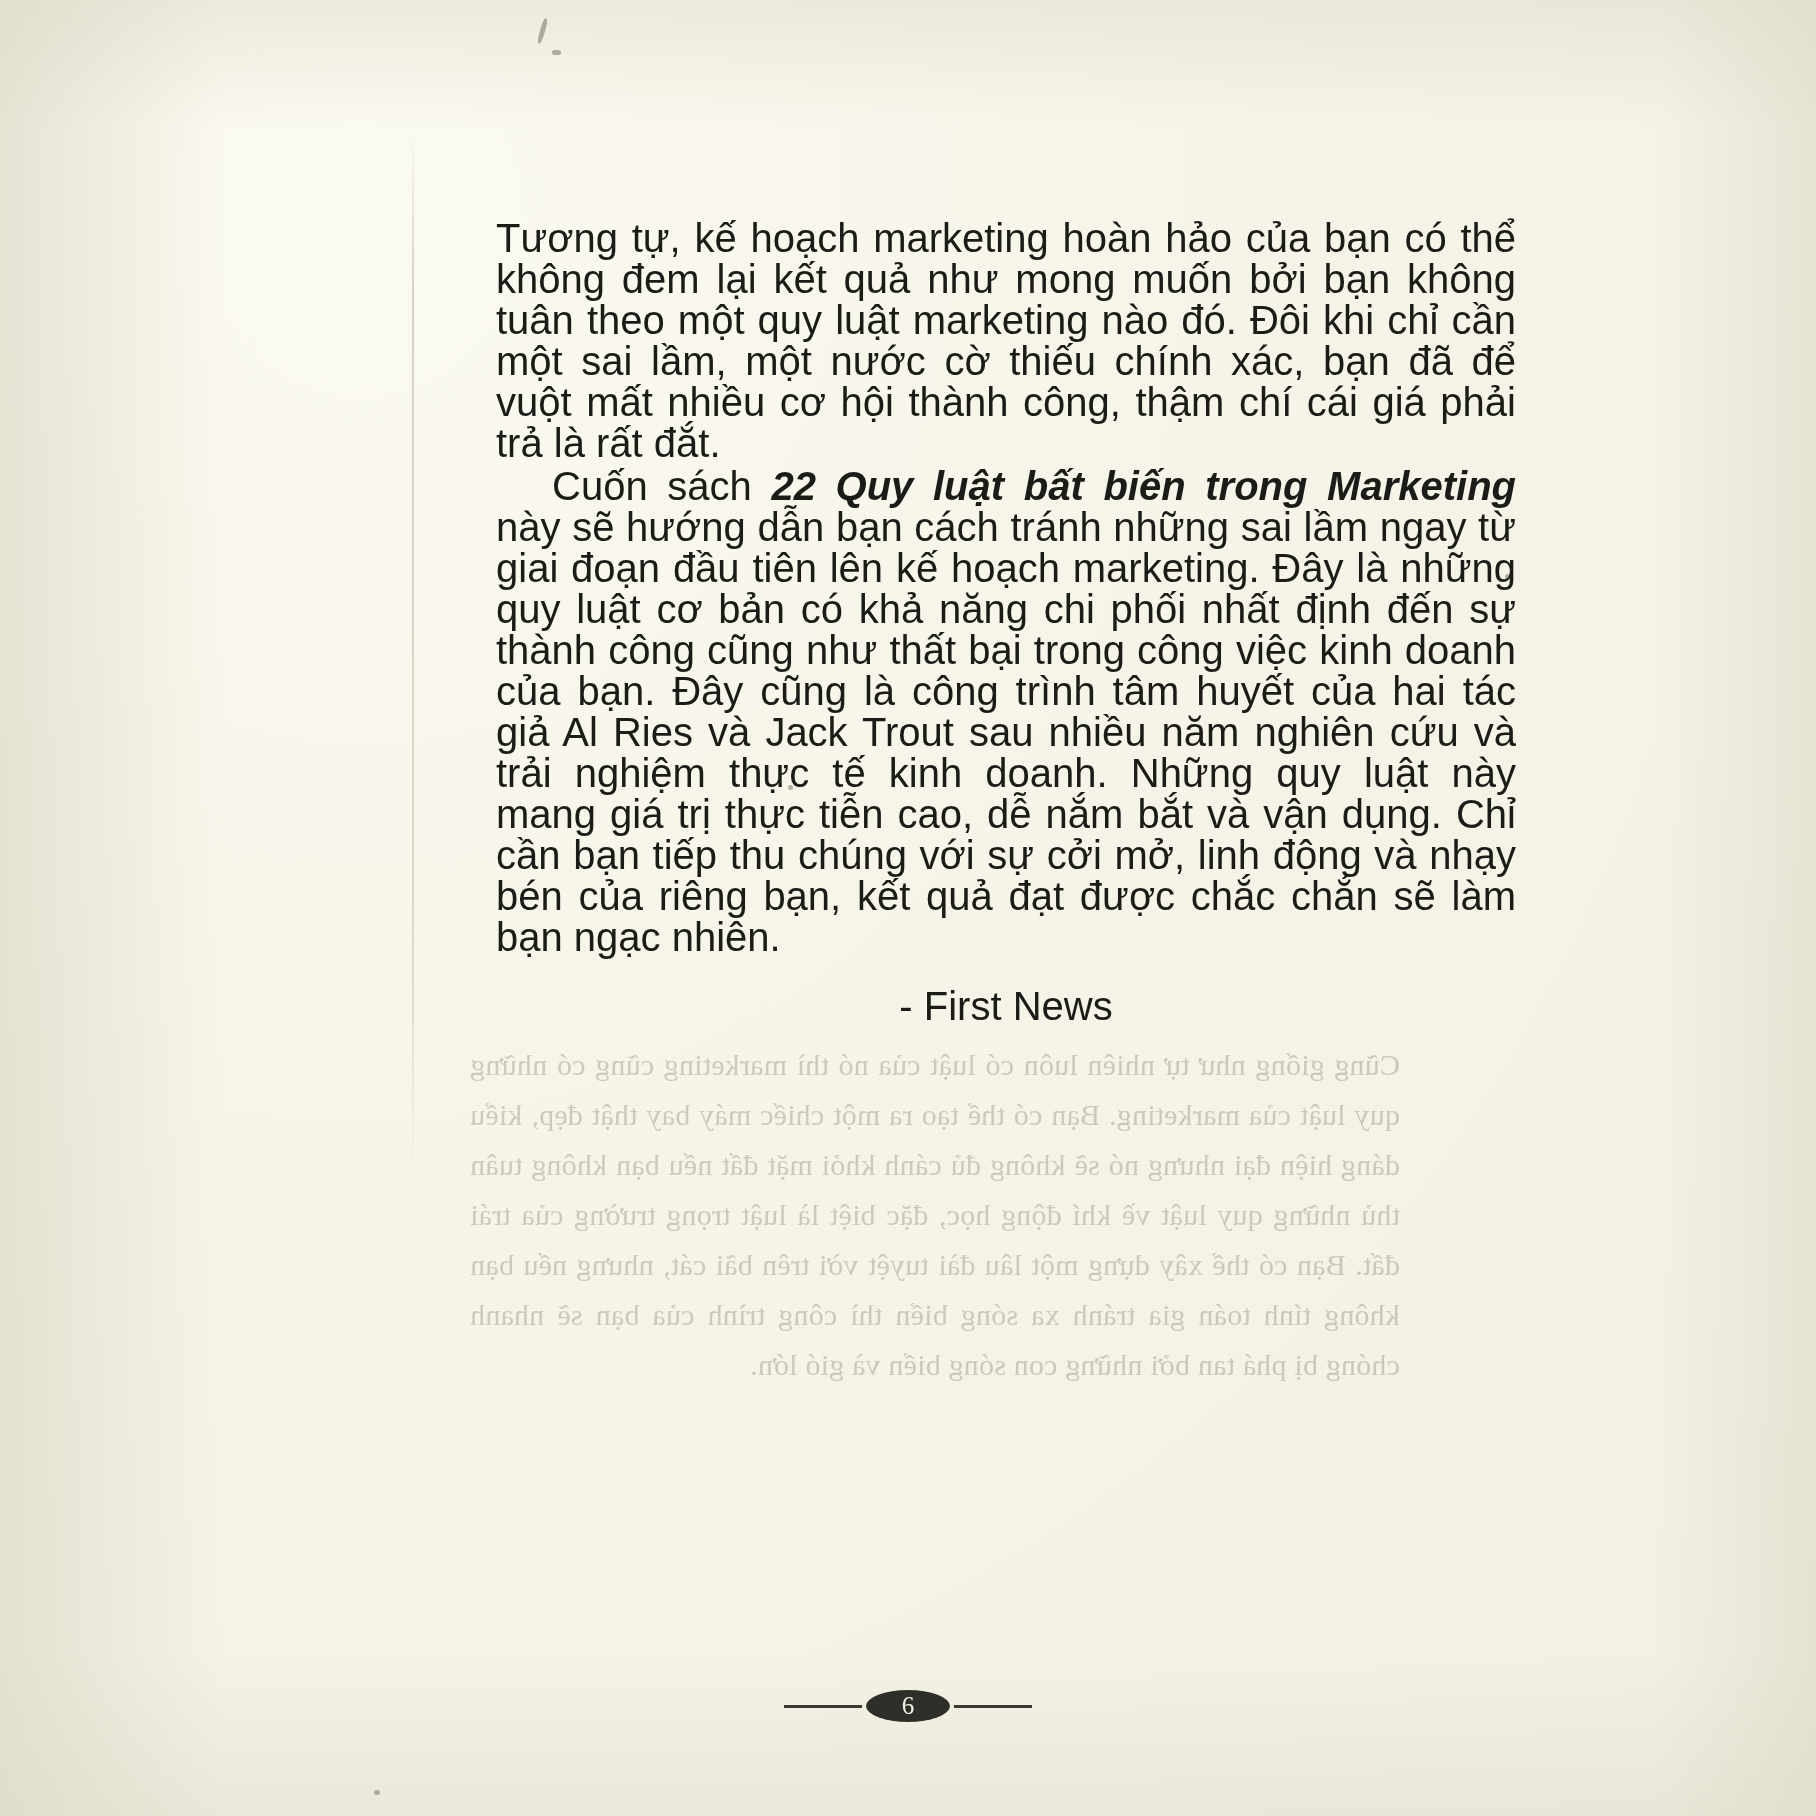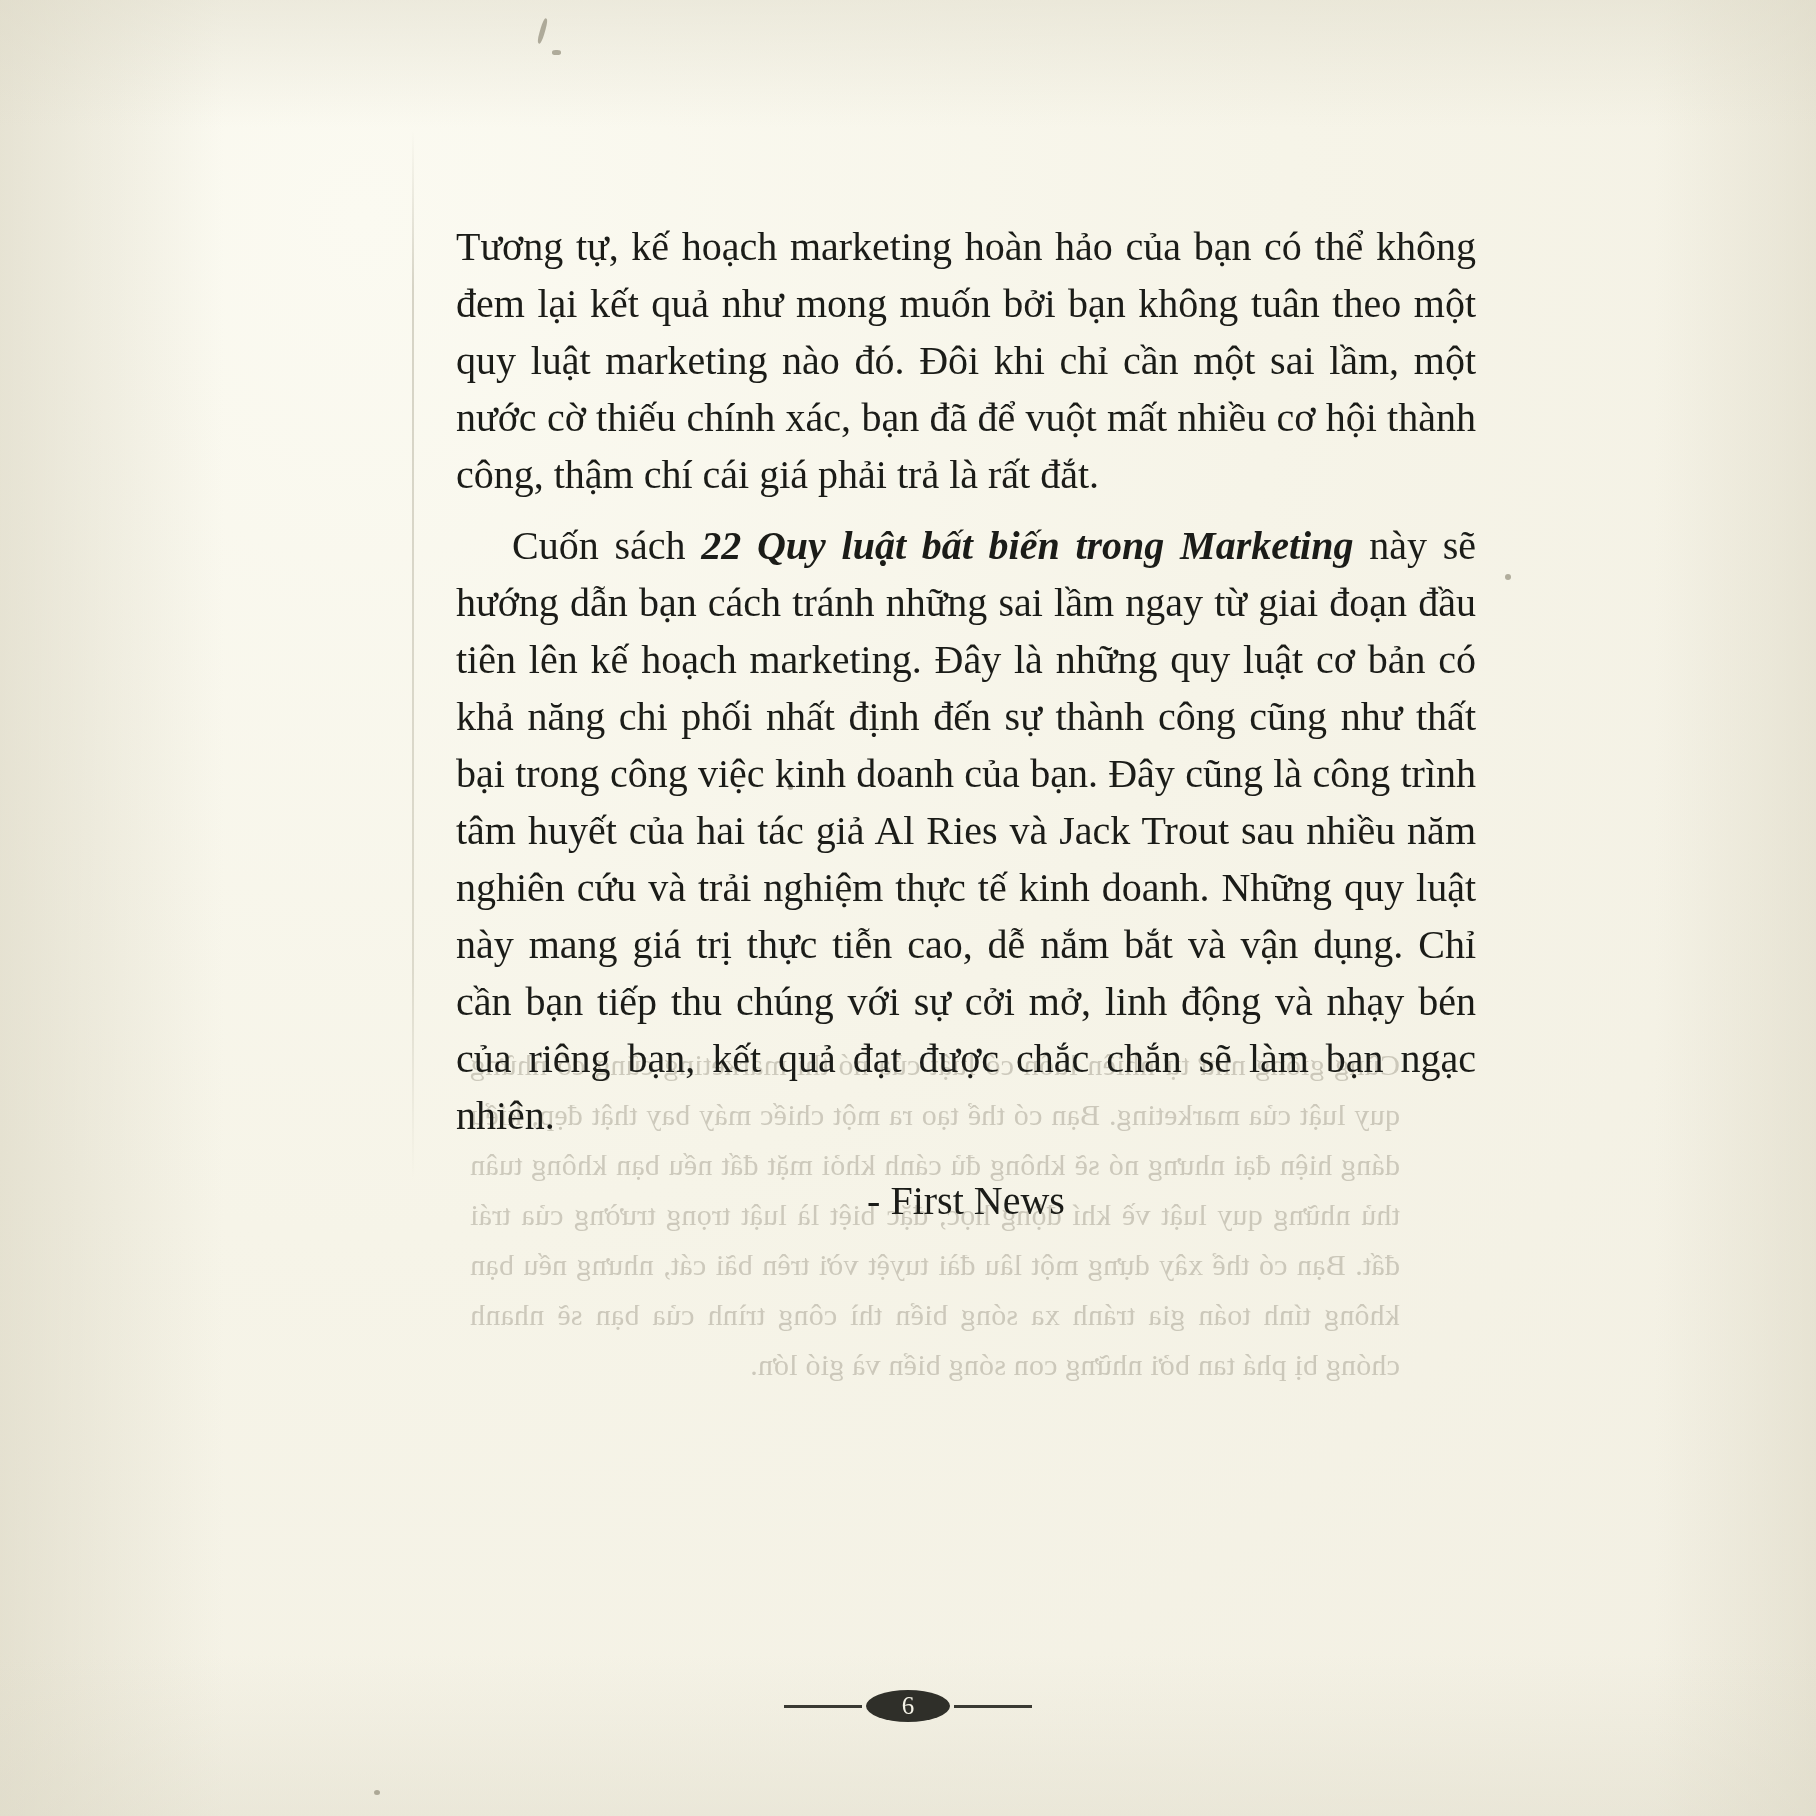--- a/index.html
+++ b/index.html
@@ -90,36 +90,36 @@
     line-height: 50px;
     text-align: justify;
     font-family: "Liberation Serif", serif;
     pointer-events: none;
     letter-spacing: .2px;
   }
 
   
   .text-block {
     position: absolute;
-    left: 456px;
+    left: 496px;
     top: 218px;
     width: 1020px;
     color: #1b1c18;
     font-size: 40px;
-    line-height: 57px;
+    line-height: 41px;
     text-align: justify;
     text-justify: inter-word;
-    font-family: Liberation Serif, serif;
+    font-family: Liberation Sans, sans-serif;
   }
   .para {
     margin: 0 0 0 0;
   }
   .para + .para {
     text-indent: 56px;
-    margin-top: 14px;
+    margin-top: 2px;
   }
   .book-title {
     font-style: italic;
     font-weight: bold;
   }
   .signature {
     margin-top: 28px;
     text-align: center;
     font-size: 40px;
     color: #1b1c18;

